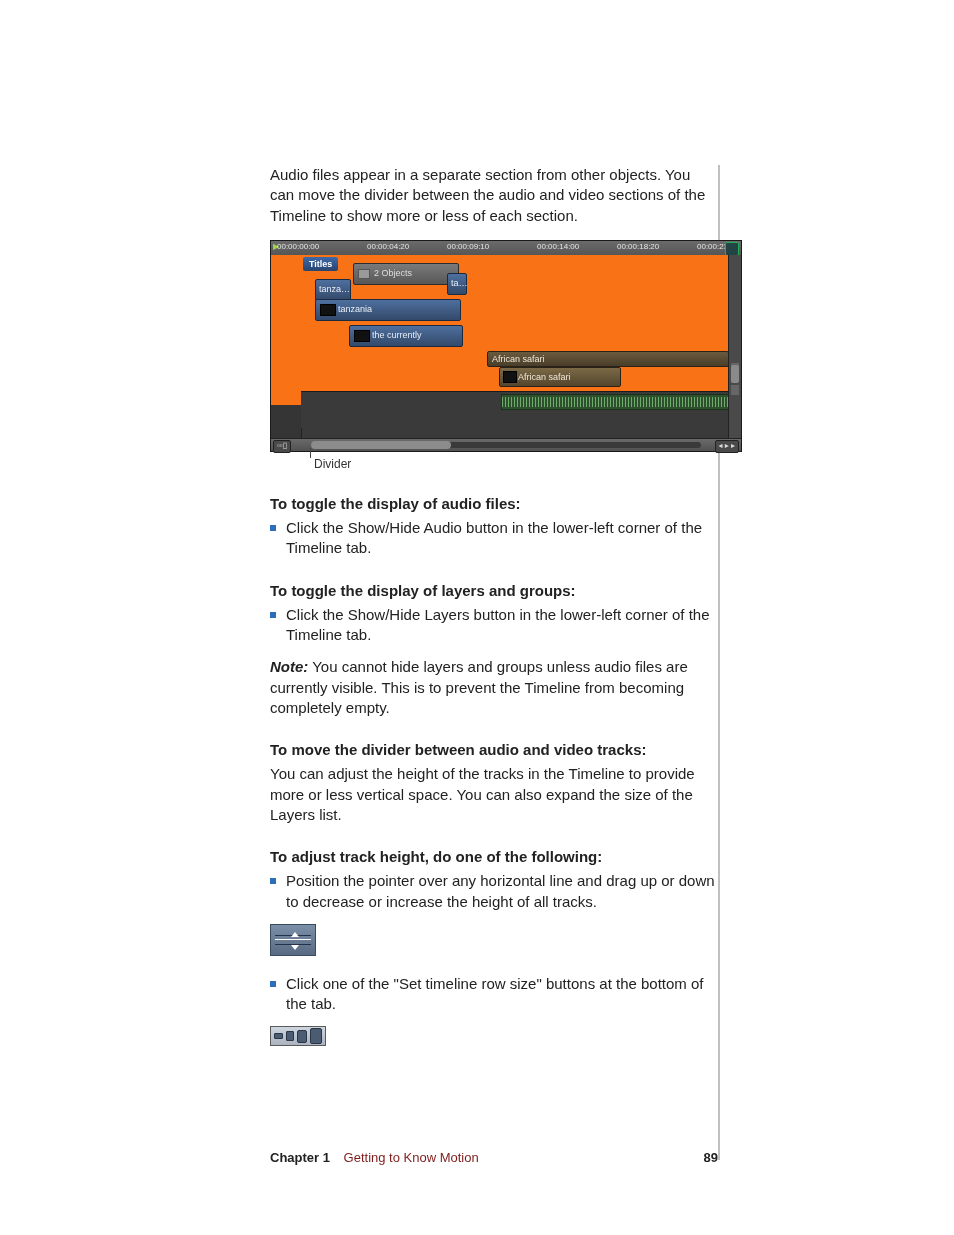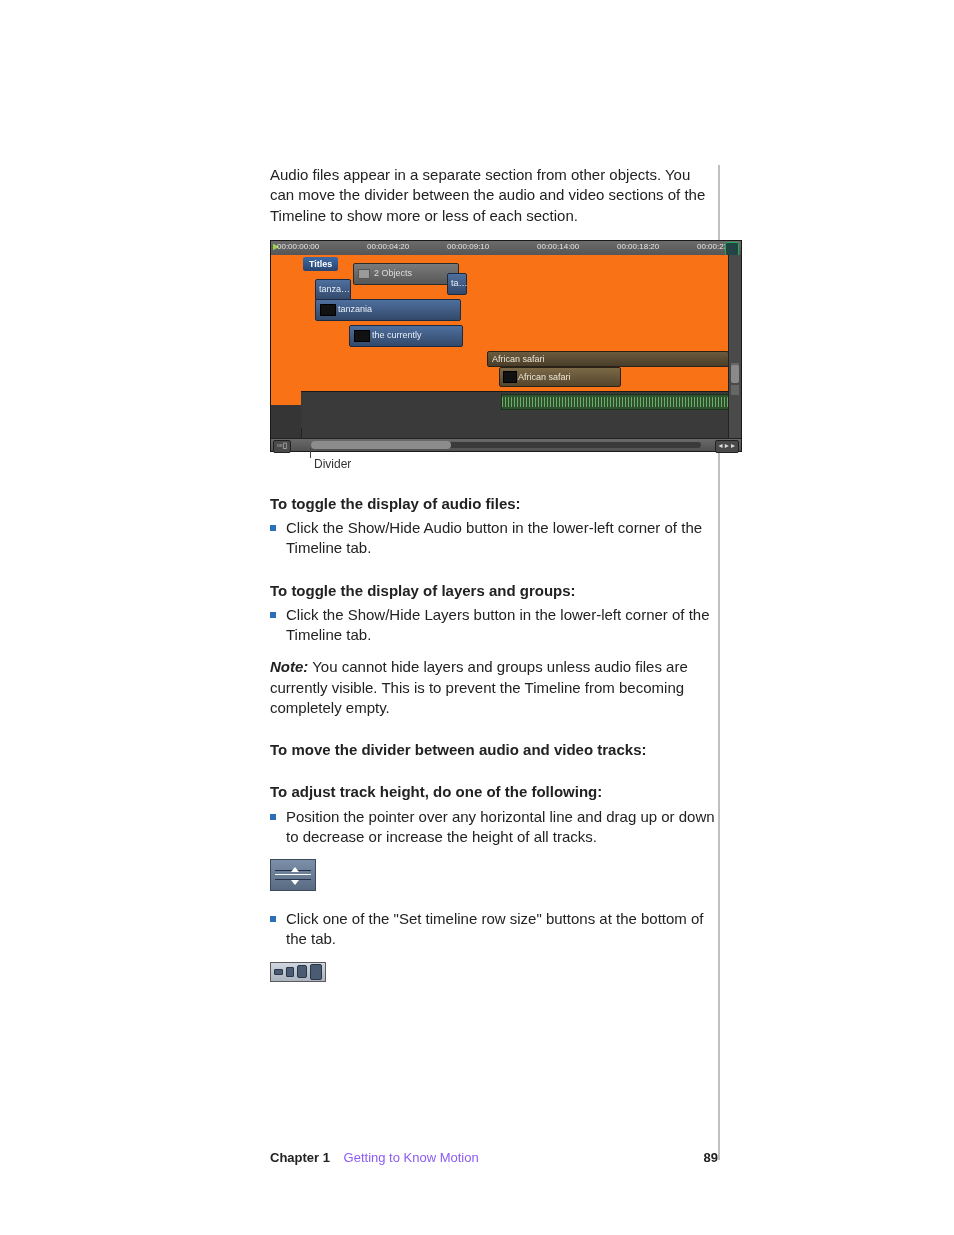--- a/index.html
+++ b/index.html
@@ -46,21 +46,21 @@
     left: -4px; top: -8px;
     width: 1px; height: 10px; background: #444;
   }
   .footer {
     position: absolute;
     bottom: 70px;
     left: 270px; right: 115px;
     font-size: 13px;
   }
   .footer .chap { font-weight: 700; }
-  .footer .title { color: #8b5cf6; margin-left: 10px; }
+  .footer .title { color: #7f1d1d; margin-left: 10px; }
   .footer .pnum { float: right; font-weight: 700; }
   .side-bar {
     position: absolute;
     right: 113px; top: 165px; bottom: 75px;
     width: 2px; background: #c0c0c0;
   }
 
   
   .shot {
     width: 470px; height: 210px;
@@ -277,20 +277,21 @@
 
     <div class="heading">To toggle the display of layers and groups:</div>
     <ul class="square">
       <li>Click the Show/Hide Layers button in the lower-left corner of the Timeline tab.</li>
     </ul>
     <p class="body">
       <span class="note-label">Note:</span><span>  You cannot hide layers and groups unless audio files are currently visible. This is to prevent the Timeline from becoming completely empty.</span>
     </p>
 
     <div class="heading">To move the divider between audio and video tracks:</div>
+    <p class="body">You can adjust the height of the tracks in the Timeline to provide more or less vertical space. You can also expand the size of the Layers list.</p>
 
     <div class="heading">To adjust track height, do one of the following:</div>
     <ul class="square">
       <li>Position the pointer over any horizontal line and drag up or down to decrease or increase the height of all tracks.</li>
     </ul>
 
     <div class="image-slot">
       <div class="mini1">
         <div class="bar"></div>
         <div class="cur"></div>

